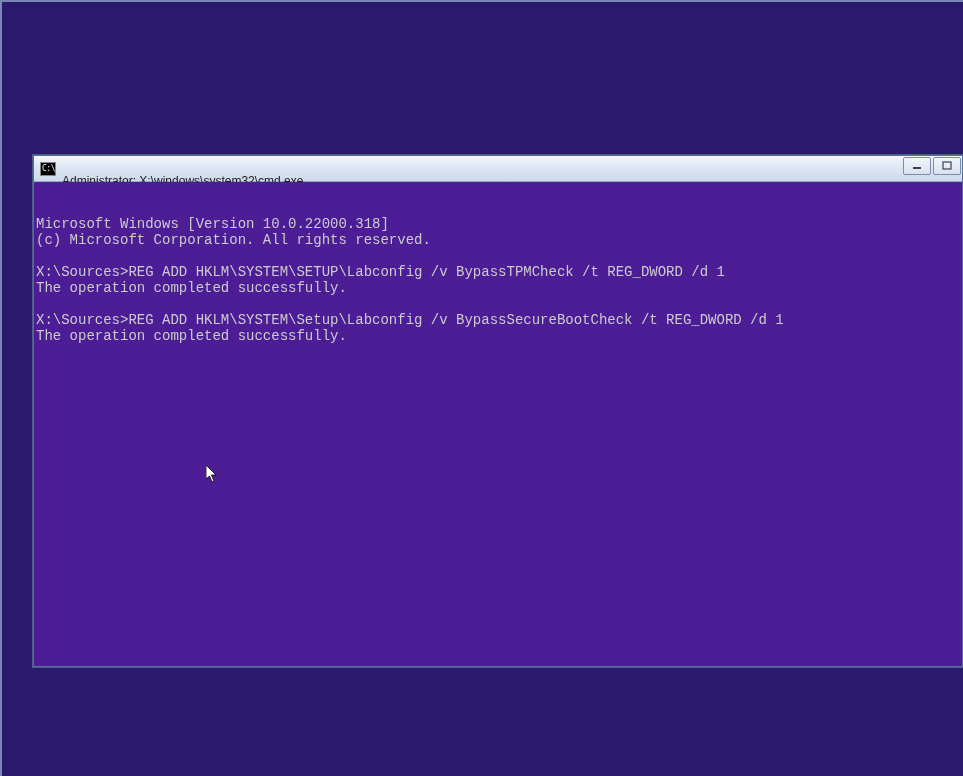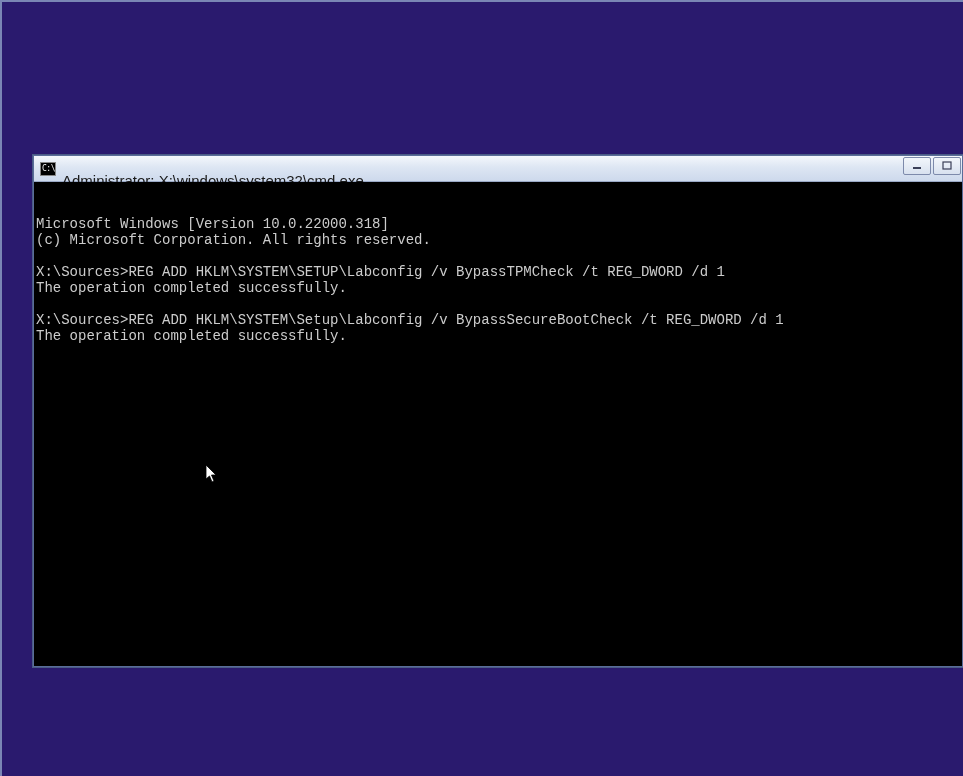--- a/index.html
+++ b/index.html
@@ -52,21 +52,21 @@
     justify-content: flex-start;
     padding-left: 1px;
   }
   .titlebar-icon span {
     color: #eee;
     font: 8px/8px monospace;
     letter-spacing: -0.5px;
   }
   .titlebar-text {
     margin-left: 6px;
-    font-size: 15px;
+    font-size: 12px;
     color: #1a1a1a;
     white-space: nowrap;
     margin-top: 24px;
   }
   .titlebar-buttons {
     position: absolute;
     right: 0;
     top: 1px;
     display: flex;
     gap: 2px;
@@ -80,21 +80,21 @@
     display: flex;
     align-items: center;
     justify-content: center;
     border-radius: 2px;
   }
   .tb-btn svg { display: block; }
   .terminal {
     position: absolute;
     left: 0; right: 0;
     top: 26px; bottom: 0;
-    background: #000000;
+    background: #4c1d95;
     color: #ccc;
     font: 14px/16px Consolas, "Courier New", monospace;
     padding: 2px 0 12px 2px;
     white-space: pre;
     overflow: hidden;
   }
   .line { min-height: 16px; }
   .cursor {
     display: inline-block;
     width: 8px;

